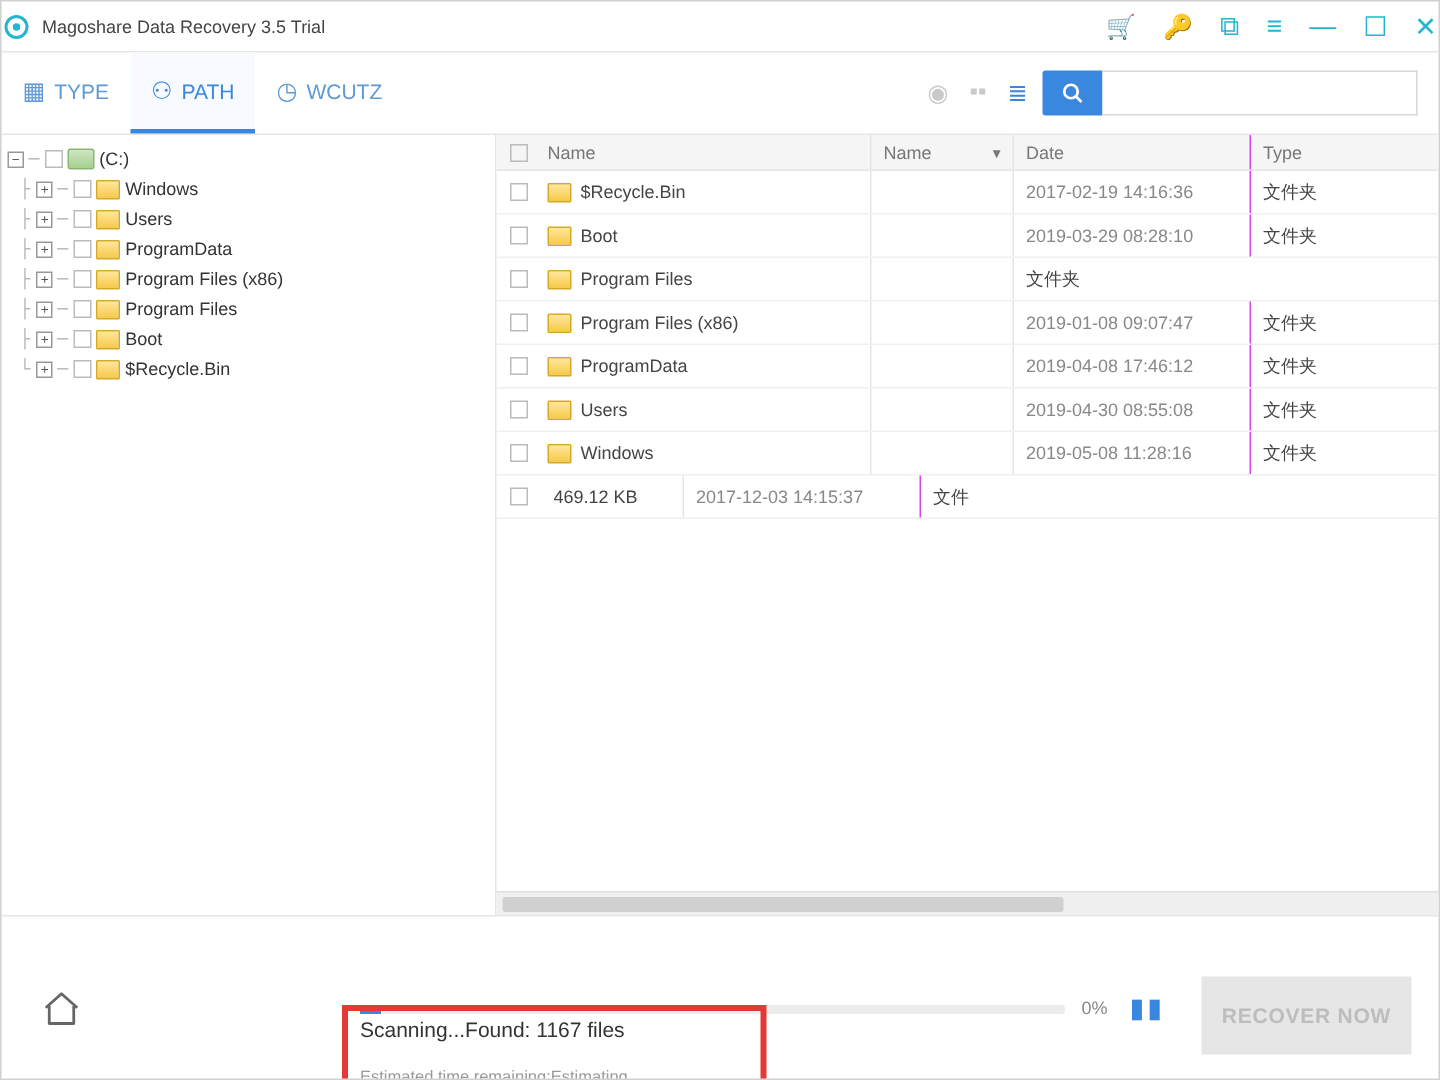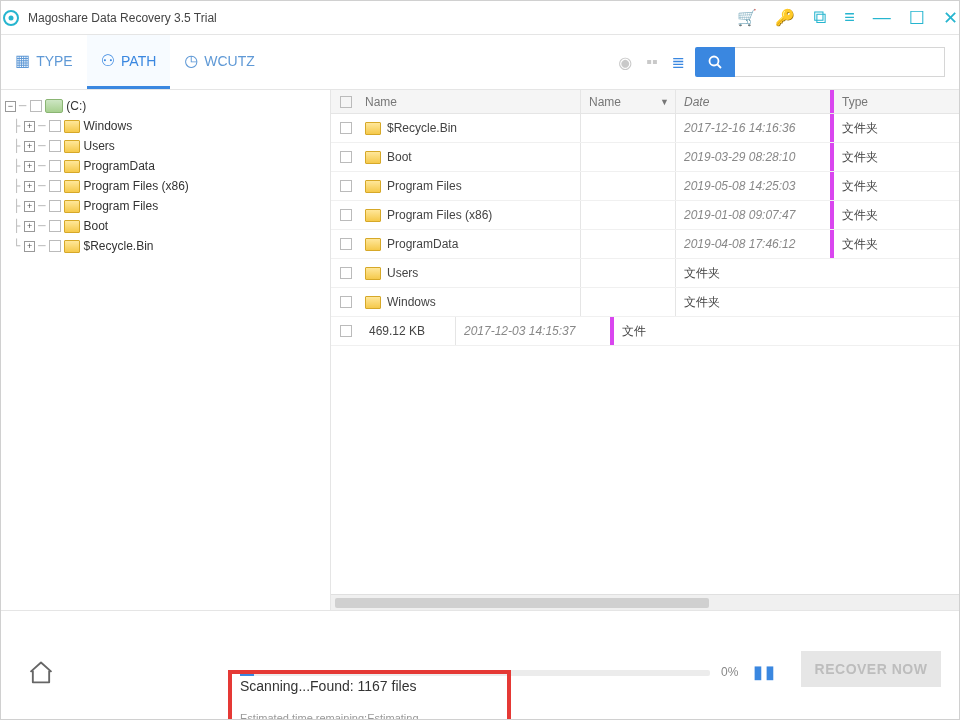--- a/index.html
+++ b/index.html
@@ -33,21 +33,21 @@
 .tree-row .folder { width: 16px; height: 13px; background: linear-gradient(#ffe79a,#f5c94b); border: 1px solid #d6a828; border-radius: 1px; }
 .tree-row .drive { width:18px; height:14px; background: linear-gradient(#cde6c3,#a7d08f); border:1px solid #8ab573; border-radius:2px; position:relative;}
 .tree-row .label {}
 
 .list { flex: 1; display: flex; flex-direction: column; }
 .list-header { display: flex; height: 24px; background: #f5f5f5; border-bottom: 1px solid #e5e5e5; font-size: 12px; color: #777; align-items: center; }
 .col-check { width: 30px; display:flex; justify-content:center; }
 .col-name { width: 220px; padding-left: 4px; border-right: 1px solid #e5e5e5; height:100%; display:flex; align-items:center; }
 .col-size { width: 95px; padding-left: 8px; border-right: 1px solid #e5e5e5; height:100%; display:flex; align-items:center; position:relative;}
 .col-size .sort { position:absolute; right:6px; font-size:9px; color:#777;}
-.col-date { width: 158px; padding-left: 8px; border-right: 4px solid #d946ef; height:100%; display:flex; align-items:center;font-style:italic; }
+.col-date { width: 158px; padding-left: 8px; border-right: 1px solid #d946ef; height:100%; display:flex; align-items:center; }
 .col-type { flex:1; padding-left: 8px; height:100%; display:flex; align-items:center; }
 
 .list-body { flex:1; overflow:hidden; position:relative;}
 .list-row { display: flex; height: 29px; align-items: center; font-size: 12px; color: #444; border-bottom: 1px solid #f0f0f0; }
 .list-row .col-name { display:flex; align-items:center; gap:6px;}
 .list-row .col-date { color: #888; }
 .list-row .folder { width: 16px; height: 13px; background: linear-gradient(#ffe79a,#f5c94b); border: 1px solid #d6a828; border-radius: 1px; }
 .list-row .file { width: 14px; height: 16px; border: 1px solid #bbb; background:#fff; border-radius:1px; position:relative;}
 .list-row .col-check .cb { width:12px; height:12px; border:1px solid #bbb; }
 
@@ -56,21 +56,21 @@
 
 .footer { height: 110px; border-top: 1px solid #e5e5e5; position: relative; }
 .home-btn { position: absolute; left: 26px; top: 48px; font-size: 26px; color: #666; }
 .status-box { position: absolute; left: 227px; top: 27px; width: 283px; height: 64px; border: 4px solid #e53935; padding: 4px 8px; margin-top: 32px; }
 .status-title { font-size: 14px; color: #333; }
 .status-sub { font-size: 11px; color: #999; margin-top: 18px; }
 .progress-wrap { position: absolute; left: 239px; top: 59px; width: 470px; height: 6px; background: #ececec; border-radius: 2px; }
 .progress-fill { width: 3%; height: 100%; background: #3a87e0; }
 .pct { position: absolute; left: 720px; top: 54px; font-size: 12px; color: #888; }
 .pause { position: absolute; left: 752px; top: 50px; color: #3a87e0; font-size: 18px; letter-spacing: 2px; }
-.recover { position: absolute; right: 18px; top: 40px; width: 140px; height: 36px; background: #e6e6e6; color: #bdbdbd; font-size: 14px; font-weight: 600; display:flex; align-items:center; justify-content:center; letter-spacing: 0.5px;}
+.recover { position: absolute; right: 18px; top: 40px; width: 140px; height: 52px; background: #e6e6e6; color: #bdbdbd; font-size: 14px; font-weight: 600; display:flex; align-items:center; justify-content:center; letter-spacing: 0.5px;}
 </style>
 </head>
 <body>
 
 <div class="titlebar">
   <span class="logo">
     <svg width="18" height="18" viewBox="0 0 18 18">
         <circle cx="9" cy="9" r="7" fill="none" stroke="#26b5cf" stroke-width="2"></circle>
         <circle cx="9" cy="9" r="2.5" fill="#26b5cf"></circle>
       </svg>
@@ -203,21 +203,21 @@
     <div class="list-body" id="list-body">
         <div class="list-row">
           <div class="col-check">
             <span class="cb"></span>
           </div>
           <div class="col-name">
             <span class="folder"></span>
             <span>$Recycle.Bin</span>
           </div>
           <div class="col-size"></div>
-          <div class="col-date">2017-12-16 14:16:36</div>
+          <div class="col-date">2017-02-19 14:16:36</div>
           <div class="col-type">文件夹</div>
         </div>
         <div class="list-row">
           <div class="col-check">
             <span class="cb"></span>
           </div>
           <div class="col-name">
             <span class="folder"></span>
             <span>Boot</span>
           </div>
@@ -227,21 +227,20 @@
         </div>
         <div class="list-row">
           <div class="col-check">
             <span class="cb"></span>
           </div>
           <div class="col-name">
             <span class="folder"></span>
             <span>Program Files</span>
           </div>
           <div class="col-size"></div>
-          <div class="col-date">2019-05-08 14:25:03</div>
           <div class="col-type">文件夹</div>
         </div>
         <div class="list-row">
           <div class="col-check">
             <span class="cb"></span>
           </div>
           <div class="col-name">
             <span class="folder"></span>
             <span>Program Files (x86)</span>
           </div>
@@ -263,31 +262,33 @@
         </div>
         <div class="list-row">
           <div class="col-check">
             <span class="cb"></span>
           </div>
           <div class="col-name">
             <span class="folder"></span>
             <span>Users</span>
           </div>
           <div class="col-size"></div>
+          <div class="col-date">2019-04-30 08:55:08</div>
           <div class="col-type">文件夹</div>
         </div>
         <div class="list-row">
           <div class="col-check">
             <span class="cb"></span>
           </div>
           <div class="col-name">
             <span class="folder"></span>
             <span>Windows</span>
           </div>
           <div class="col-size"></div>
+          <div class="col-date">2019-05-08 11:28:16</div>
           <div class="col-type">文件夹</div>
         </div>
         <div class="list-row">
           <div class="col-check">
             <span class="cb"></span>
           </div>
           <div class="col-size">469.12 KB</div>
           <div class="col-date">2017-12-03 14:15:37</div>
           <div class="col-type">文件</div>
         </div>

